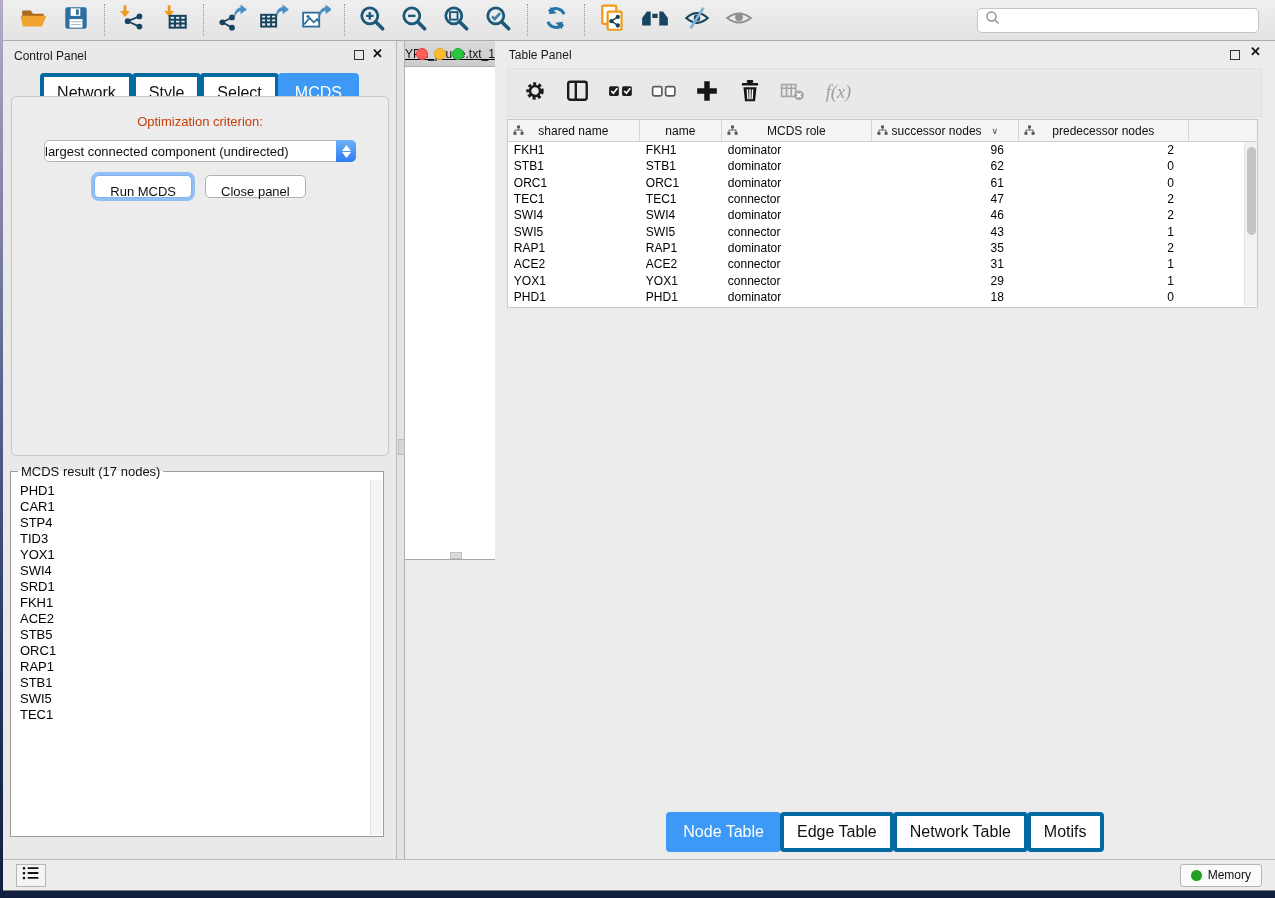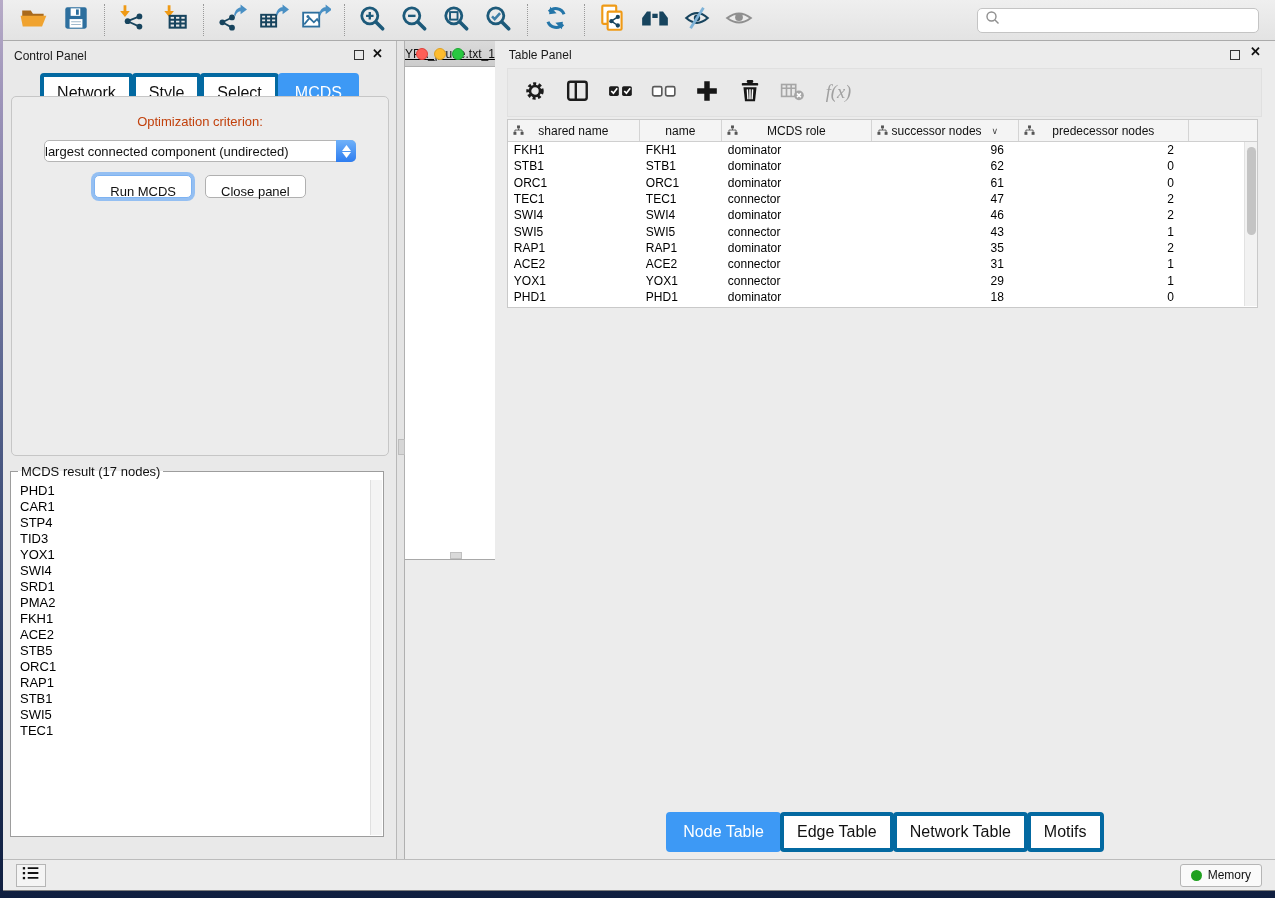--- a/index.html
+++ b/index.html
@@ -317,21 +317,20 @@
       <fieldset class="mcds-fieldset">
         <legend>MCDS result (17 nodes)</legend>
         <div class="mcds-list" id="mcds-list">
             <div class="mcds-item">PHD1</div>
             <div class="mcds-item">CAR1</div>
             <div class="mcds-item">STP4</div>
             <div class="mcds-item">TID3</div>
             <div class="mcds-item">YOX1</div>
             <div class="mcds-item">SWI4</div>
             <div class="mcds-item">SRD1</div>
-            <div class="mcds-item">PMA2</div>
             <div class="mcds-item">FKH1</div>
             <div class="mcds-item">ACE2</div>
             <div class="mcds-item">STB5</div>
             <div class="mcds-item">ORC1</div>
             <div class="mcds-item">RAP1</div>
             <div class="mcds-item">STB1</div>
             <div class="mcds-item">SWI5</div>
             <div class="mcds-item">TEC1</div>
           </div>
         <div class="mcds-scroll"></div>

